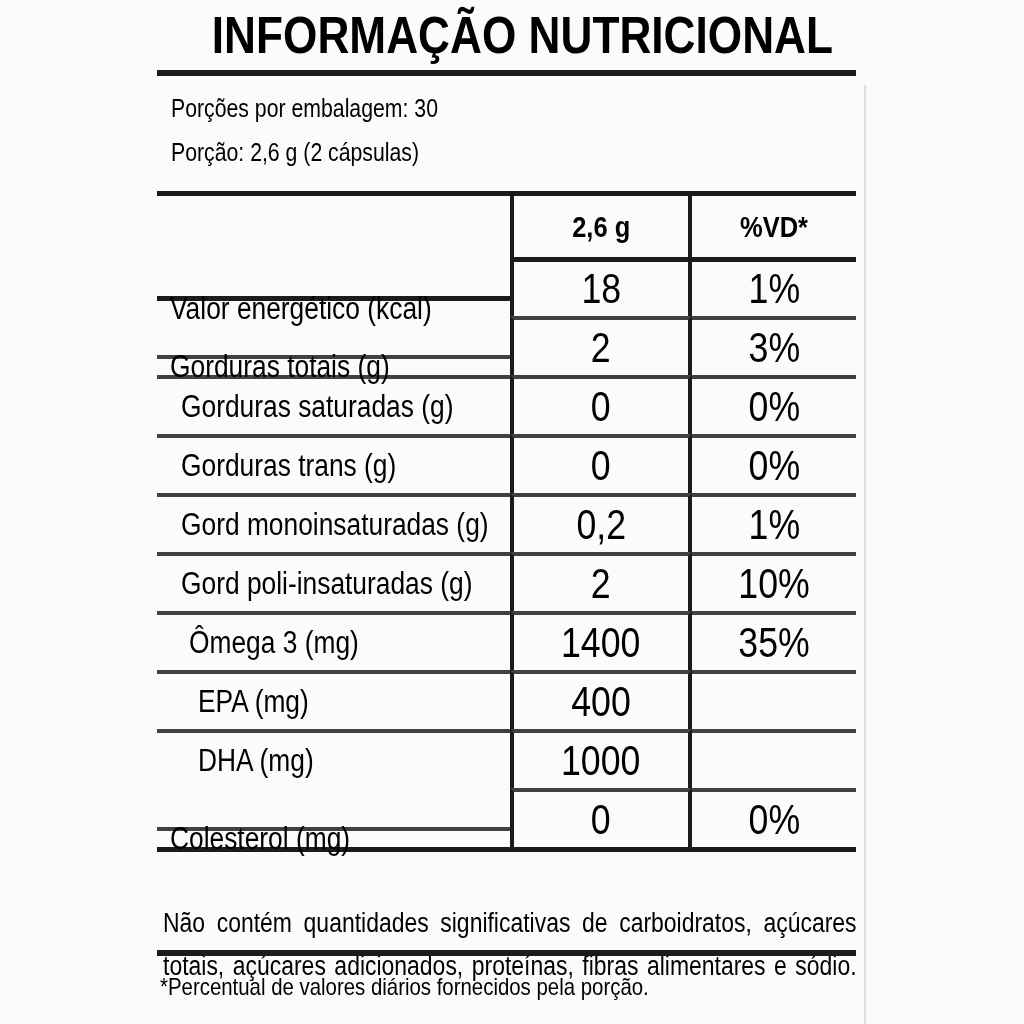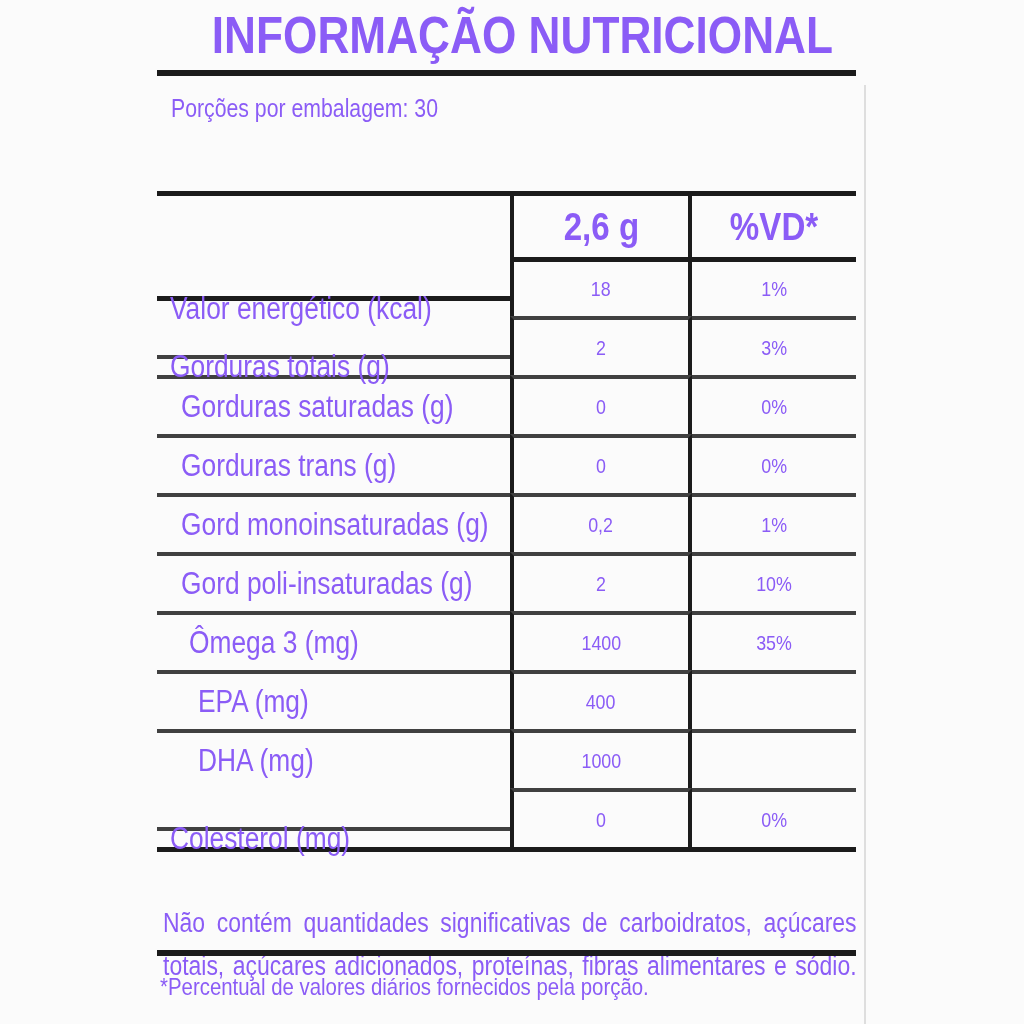--- a/index.html
+++ b/index.html
@@ -4,21 +4,21 @@
 <style>
   * { margin: 0; padding: 0; box-sizing: border-box; }
   html, body { background: #ffffff; }
   .screen {
     position: relative;
     width: 1024px;
     height: 1024px;
     background: #fbfbfb;
     overflow: hidden;
     font-family: "Liberation Sans", "DejaVu Sans", sans-serif;
-    color: #8b5cf6;
+    color: #000000;
   }
   .label { position: absolute; left: 157px; top: 0; width: 699px; }
 
   
   .cond  { display: inline-block; transform: scaleX(0.85); transform-origin: 50% 50%; white-space: nowrap; }
   .cond-l{ display: inline-block; transform: scaleX(0.85); transform-origin: 0 50%;  white-space: nowrap; }
 
   .title-wrap {
     position: absolute; left: 0; top: 4px; width: 699px; height: 62px;
     line-height: 62px; text-align: center;
@@ -36,22 +36,22 @@
     display: grid;
     grid-template-columns: 353px 182px 164px;
     grid-template-rows: 61px repeat(10, 59px);
     border-top: 5px solid #1b1b1b;
     border-bottom: 5px solid #1b1b1b;
   }
   .cell { display: flex; align-items: center; }
   .cell.mid { border-left: 4px solid #1b1b1b; border-right: 4px solid #1b1b1b; justify-content: center; }
   .cell.dvc { justify-content: center; }
   .cell.lbl { justify-content: flex-start; font-size: 31px; }
-  .cell.val { font-size: 21px; }
-  .cell.hcell { font-size: 39px; font-weight: bold; }
+  .cell.val { font-size: 42px; }
+  .cell.hcell { font-size: 30px; font-weight: bold; }
   .rt  .cell { border-top: 4px solid #404040; }   
   .rt1 .cell { border-top: 5px solid #1b1b1b; }   
   .row { display: contents; }
   .ind0 { padding-left: 13px; margin-top: 39px; }
   .ind1 { padding-left: 24px; }
   .ind2 { padding-left: 32px; }
   .ind3 { padding-left: 41px; }
 
   .footnote1 { position: absolute; left: 6px; top: 902px; width: 693px; }
   .fn-line {
@@ -79,20 +79,23 @@
     <div class="title-wrap">
       <span class="cond">INFORMAÇÃO NUTRICIONAL</span>
     </div>
 
     <div class="hline hline-title"></div>
 
     <div class="serving">
       <div class="s-line">
         <span class="cond-l">Porções por embalagem: 30</span>
       </div>
+      <div class="s-line">
+        <span class="cond-l">Porção: 2,6 g (2 cápsulas)</span>
+      </div>
     </div>
 
     <div class="ntable">
 
       <div class="row">
         <div class="cell lbl"></div>
         <div class="cell mid hcell">
           <span class="cond">2,6 g</span>
         </div>
         <div class="cell dvc hcell">

